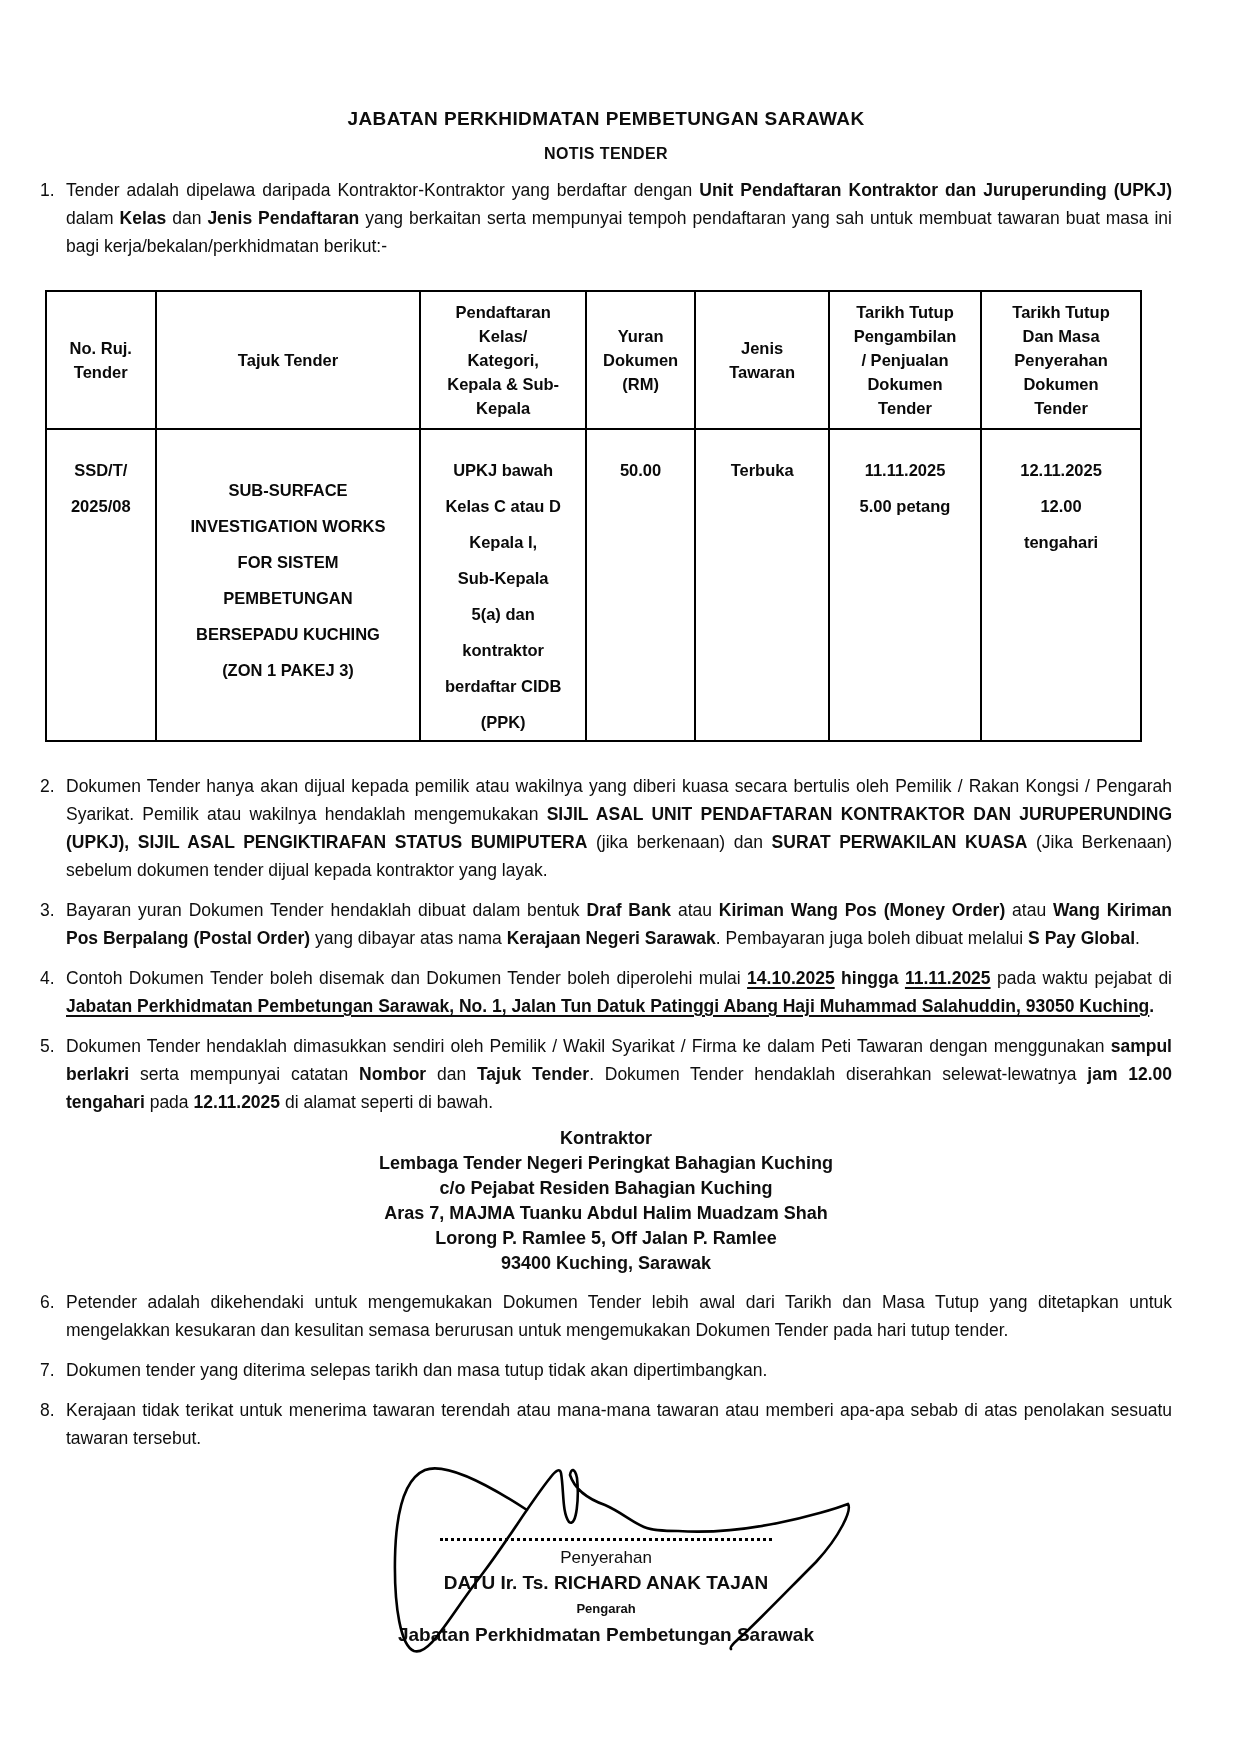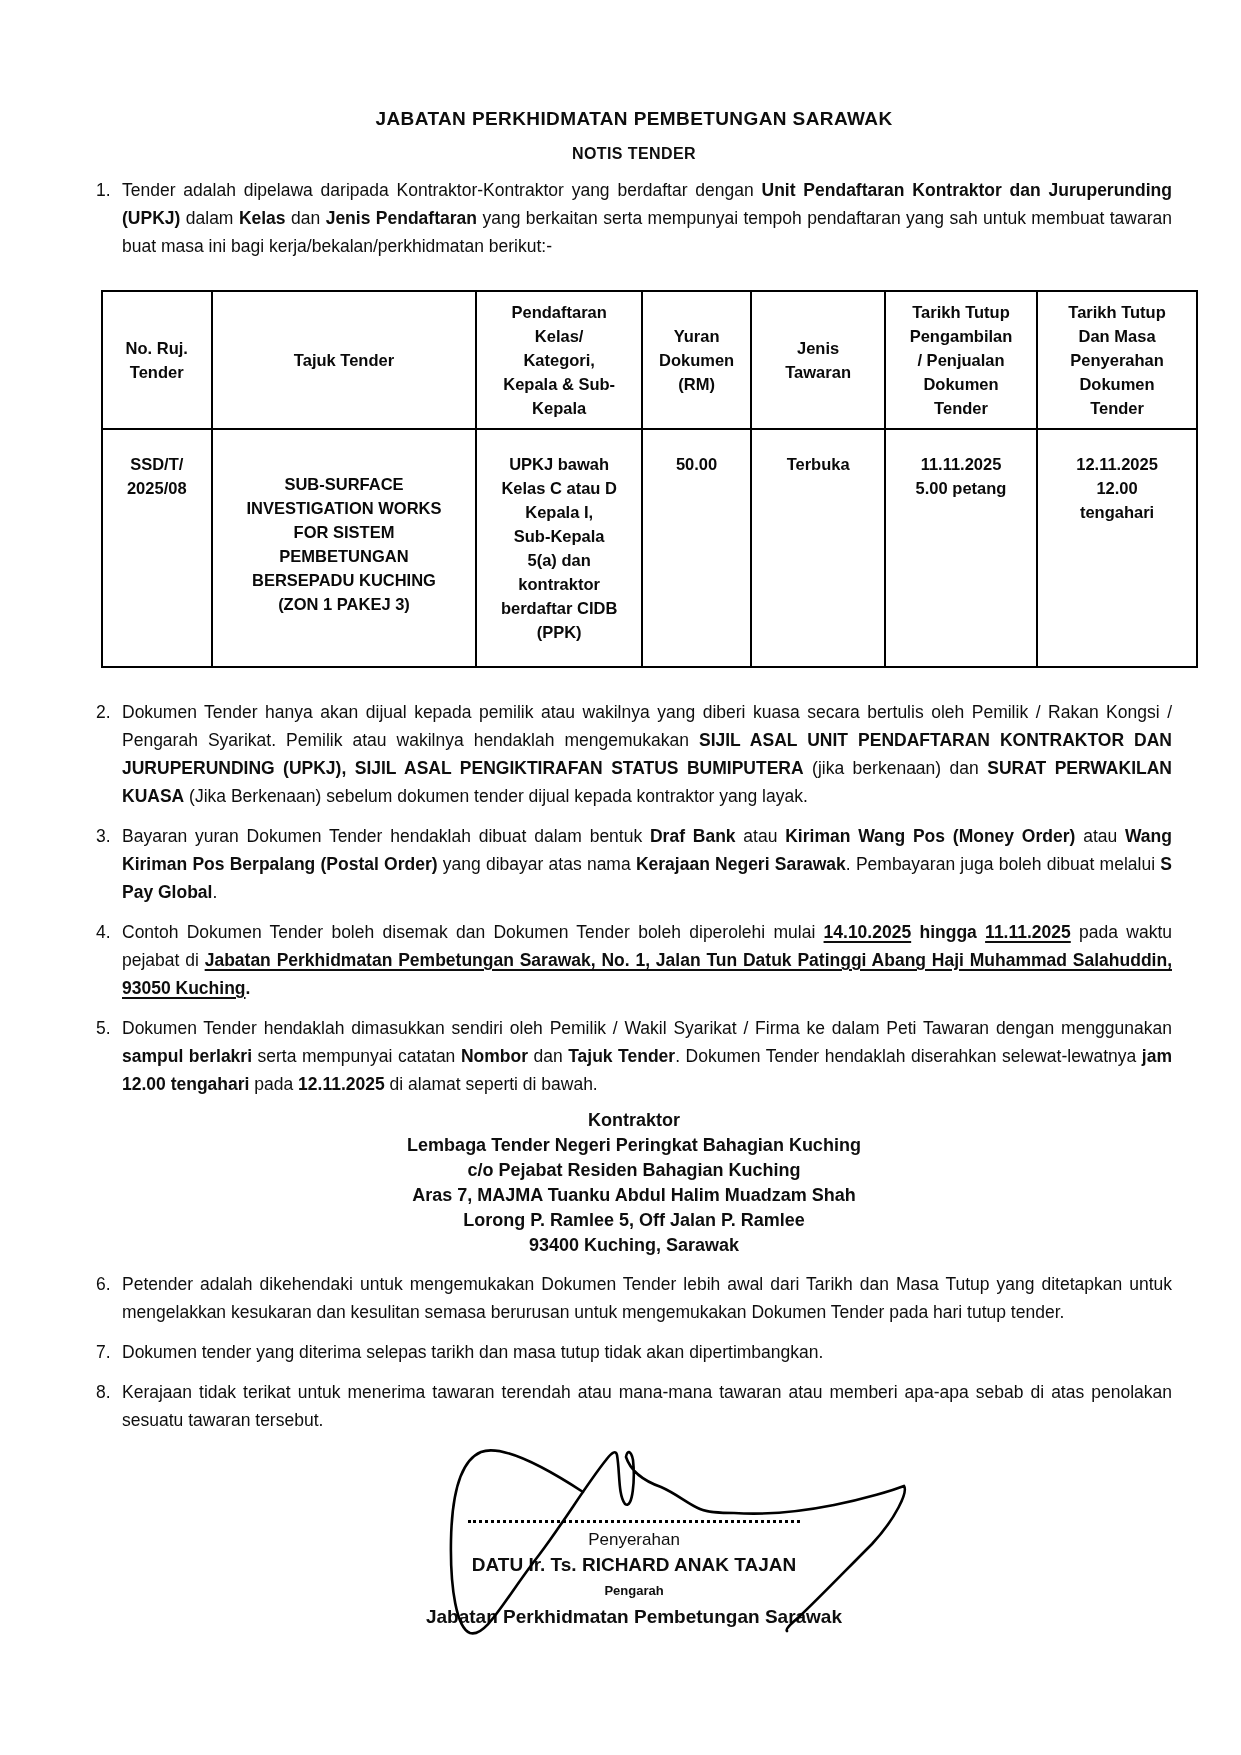--- a/index.html
+++ b/index.html
@@ -3,21 +3,21 @@
 <meta charset="utf-8">
 <style>
   html,body{margin:0;padding:0;}
   body{
     width:1241px;height:1755px;background:#ffffff;color:#0e0e0e;
     font-family:"Liberation Sans", sans-serif;
     -webkit-font-smoothing:antialiased;
   }
   .page{
     position:relative;width:1241px;height:1755px;overflow:hidden;
-    padding:108px 69px 0 96px;box-sizing:border-box;
+    padding:108px 69px 0 40px;box-sizing:border-box;
   }
   .doc-title{
     text-align:center;font-size:19px;font-weight:bold;letter-spacing:.4px;
     line-height:21px;margin:0;
   }
   .doc-subtitle{
     text-align:center;font-size:16px;font-weight:bold;letter-spacing:.4px;
     line-height:21px;margin:14px 0 0 0;
   }
   .item{
@@ -35,21 +35,21 @@
     font-weight:bold;color:#0a0a0a;
   }
   table.tender th, table.tender td{
     border:2.5px solid #000;text-align:center;
     white-space:pre-line;overflow:hidden;
   }
   table.tender th{
     font-size:16.5px;line-height:24px;padding:8px 3px;vertical-align:middle;
   }
   table.tender td{
-    font-size:16.5px;line-height:24px;padding:22px 5px 0 5px;vertical-align:top;
+    font-size:16.5px;line-height:36px;padding:22px 5px 0 5px;vertical-align:top;
     height:238px;box-sizing:border-box;
   }
   table.tender td.pad-more{padding-top:42px;}
 
   .addr{
     text-align:center;font-weight:bold;font-size:18px;line-height:25px;
     margin:10px 0 10px 0;
   }
   .addr div{margin:0;}
 

